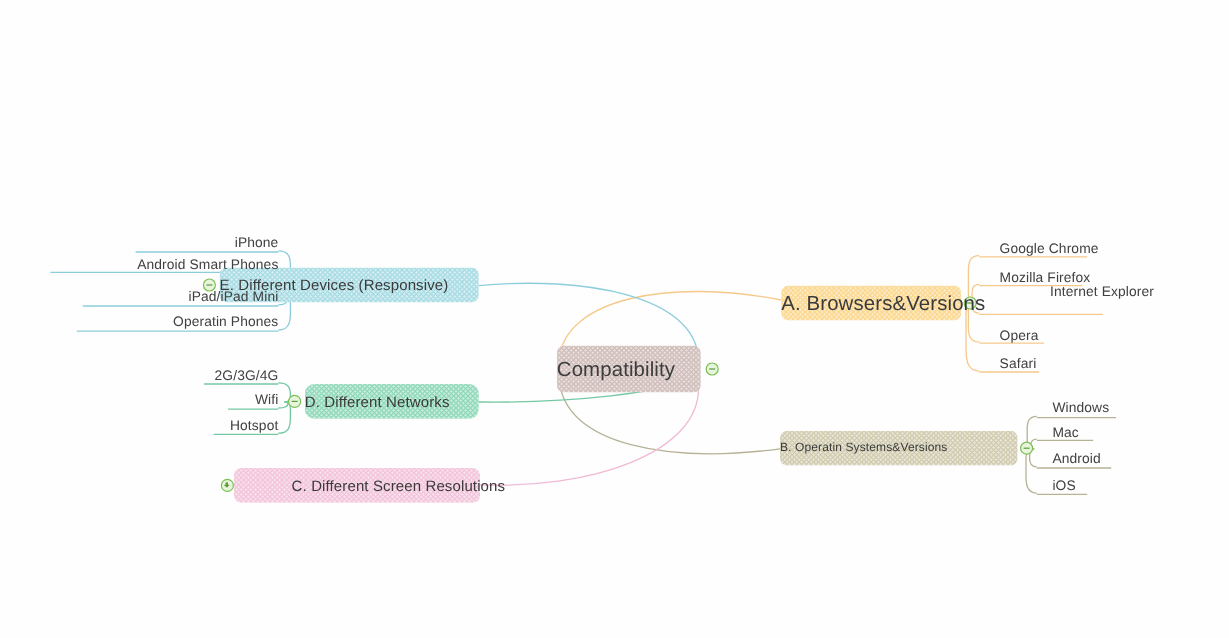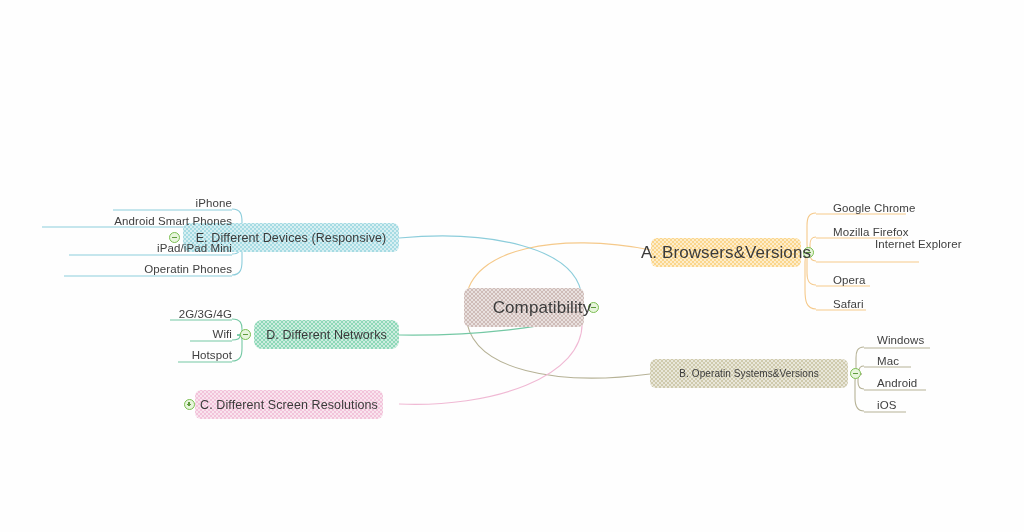--- a/index.html
+++ b/index.html
@@ -26,60 +26,61 @@
     pointer-events: none;
   }
 
   
   .node {
     position: absolute;
     box-sizing: border-box;
     border-radius: 6px;
     display: flex;
     align-items: center;
-    justify-content: center;
+    justify-content: flex-start;
     color: #3a3a3a;
     white-space: nowrap;
     letter-spacing: .1px;
     background-image:
       radial-gradient(rgba(255,255,255,.55) 0.9px, transparent 1px),
       radial-gradient(rgba(255,255,255,.55) 0.9px, transparent 1px);
     background-size: 4px 4px, 4px 4px;
     background-position: 0 0, 2px 2px;
   }
   .node-label {
     position: relative;
     z-index: 2;
   }
 
   #node-center {
     left: 464px; top: 288px;
     width: 120px; height: 39px;
     background-color: #cfbcb8;
     font-size: 17px;
   }
-  #node-center .node-label { color: #3c3c3c; margin-left: 36px; }
+  #node-center .node-label { color: #3c3c3c; }
 
   #node-a {
     left: 651px; top: 238px;
     width: 150px; height: 29px;
     background-color: #fbd68c;
     font-size: 17px;
   }
   #node-b {
     left: 650px; top: 359px;
     width: 198px; height: 29px;
     background-color: #cfcaad;
     font-size: 10px;
   }
   #node-c {
     left: 195px; top: 390px;
-    width: 188px; height: 29px;
+    width: 205px; height: 29px;
     background-color: #f2c3da;
     font-size: 12.5px;
+    padding-left: 48px;
   }
   #node-d {
     left: 254px; top: 320px;
     width: 145px; height: 29px;
     background-color: #8ed8b8;
     font-size: 12.5px;
     border-radius: 8px;
   }
   #node-e {
     left: 183px; top: 223px;

